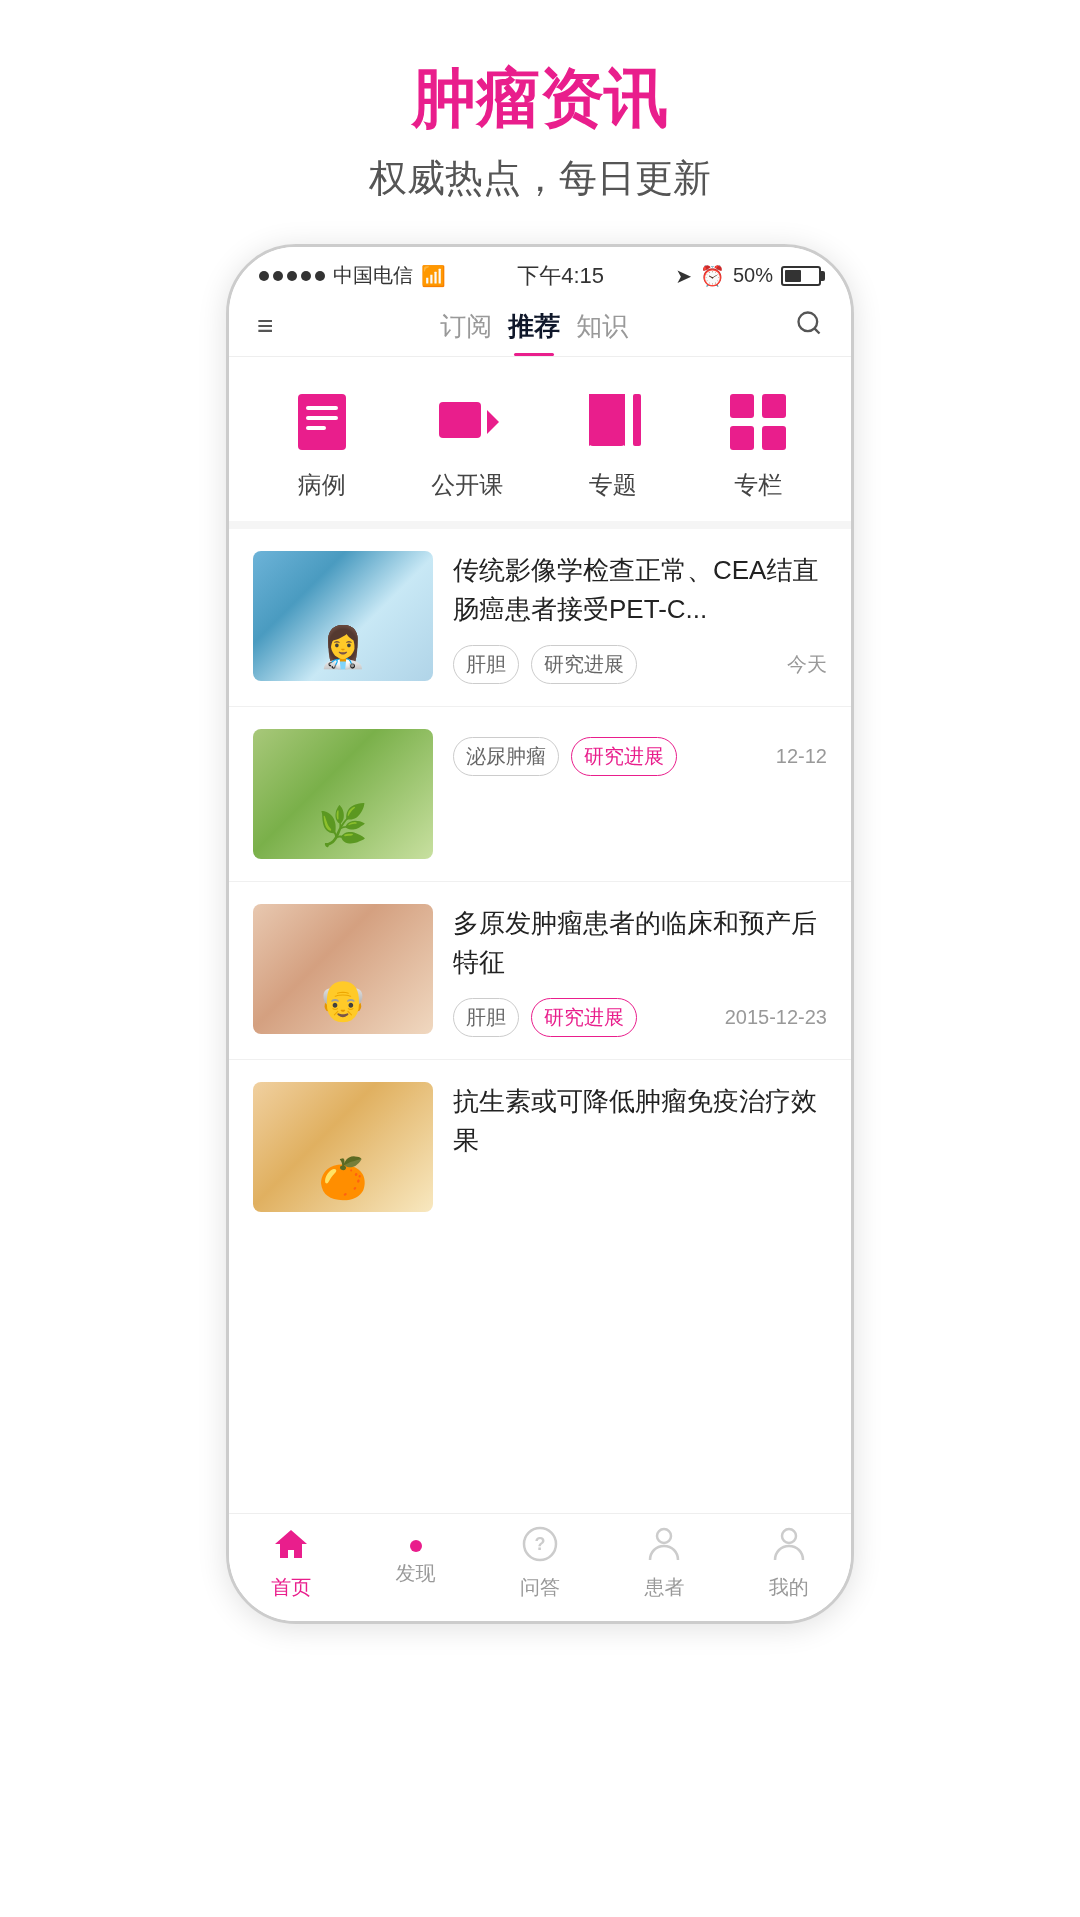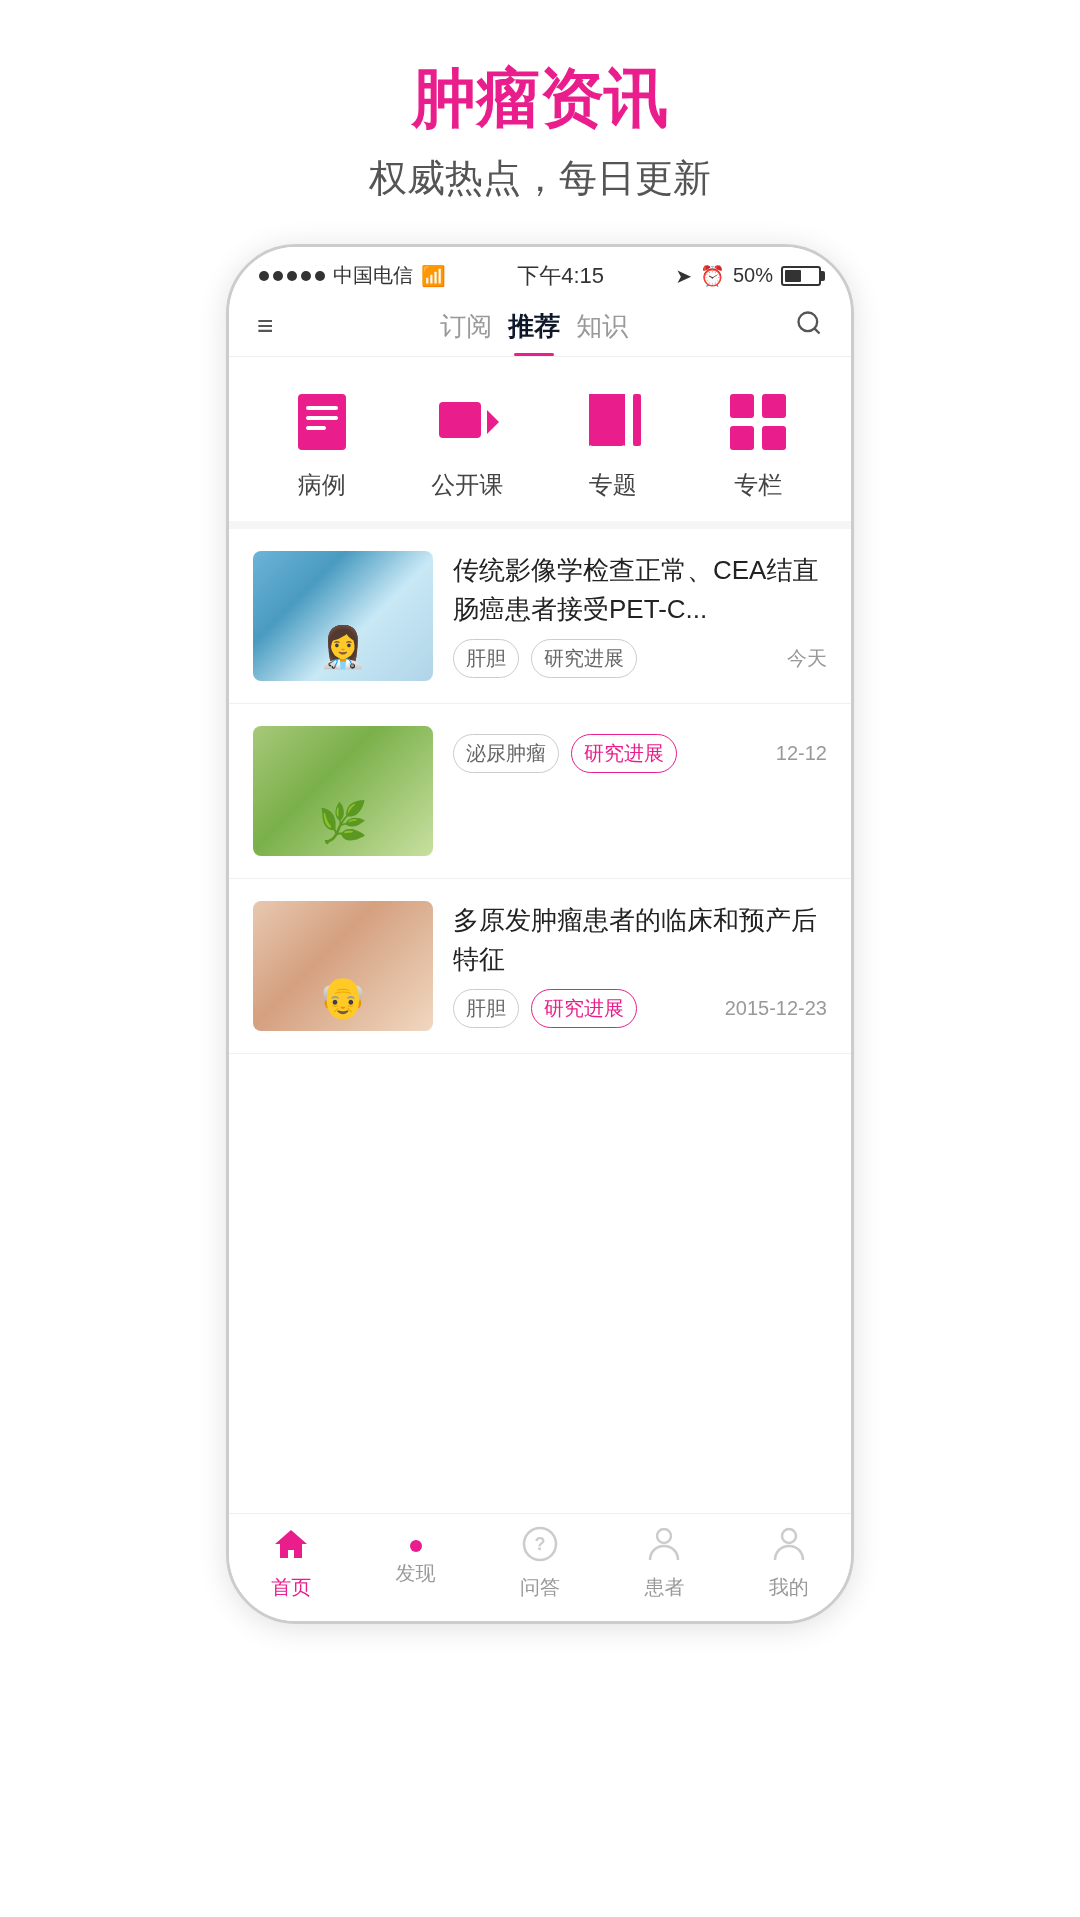--- a/index.html
+++ b/index.html
@@ -191,21 +191,21 @@
       position: relative;
     }
     .thumb-4::after {
       content: '🍊';
       position: absolute;
       bottom: 10px;
       left: 50%;
       transform: translateX(-50%);
       font-size: 40px;
     }
-    .article-content { flex: 1; display: flex; flex-direction: column; gap: 2px; }
+    .article-content { flex: 1; display: flex; flex-direction: column; gap: 8px; }
     .article-title { font-size: 26px; color: #222; line-height: 1.5; font-weight: 500; }
     .article-meta { display: flex; align-items: center; gap: 12px; margin-top: 8px; }
     .tag {
       padding: 5px 12px;
       border-radius: 20px;
       font-size: 20px;
       border: 1px solid #ccc;
       color: #666;
     }
     .tag.pink { color: #e91e8c; border-color: #e91e8c; }
@@ -373,20 +373,26 @@
       <div class="article-content">
         <div class="article-title">多原发肿瘤患者的临床和预产后特征</div>
         <div class="article-meta">
           <span class="tag">肝胆</span>
           <span class="tag pink">研究进展</span>
           <span class="article-date">2015-12-23</span>
         </div>
       </div>
     </div>
 
+    <div class="article-item" style="border-bottom:none;">
+      <div class="article-thumb thumb-4"></div>
+      <div class="article-content">
+        <div class="article-title">抗生素或可降低肿瘤免疫治疗效果</div>
+      </div>
+    </div>
 
   </div>
 
   <div class="bottom-tabs">
 
     <div class="bottom-tab active">
       <div class="bottom-tab-icon">
         <svg viewBox="0 0 36 36" width="36" height="36" fill="#e91e8c">
           <path d="M18 4L2 18h5v14h8v-8h6v8h8V18h5L18 4z"></path>
         </svg>

